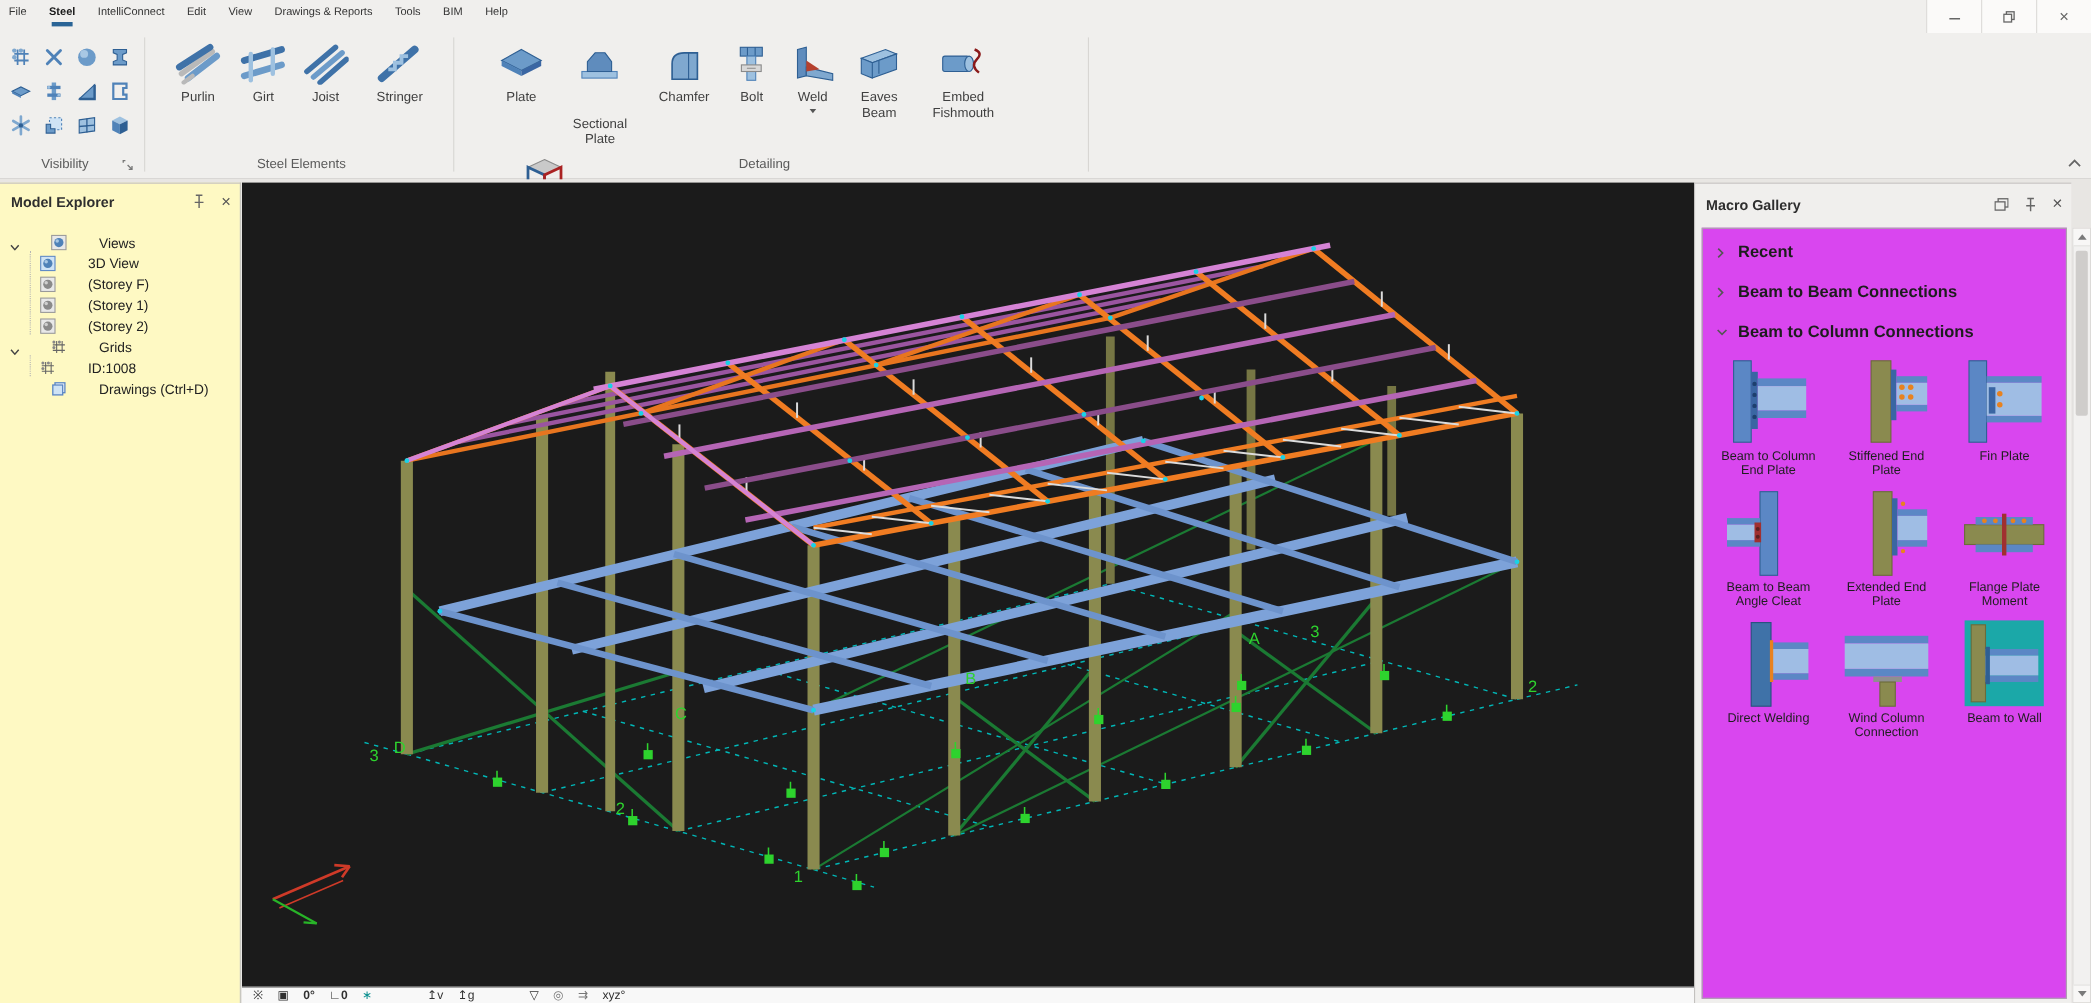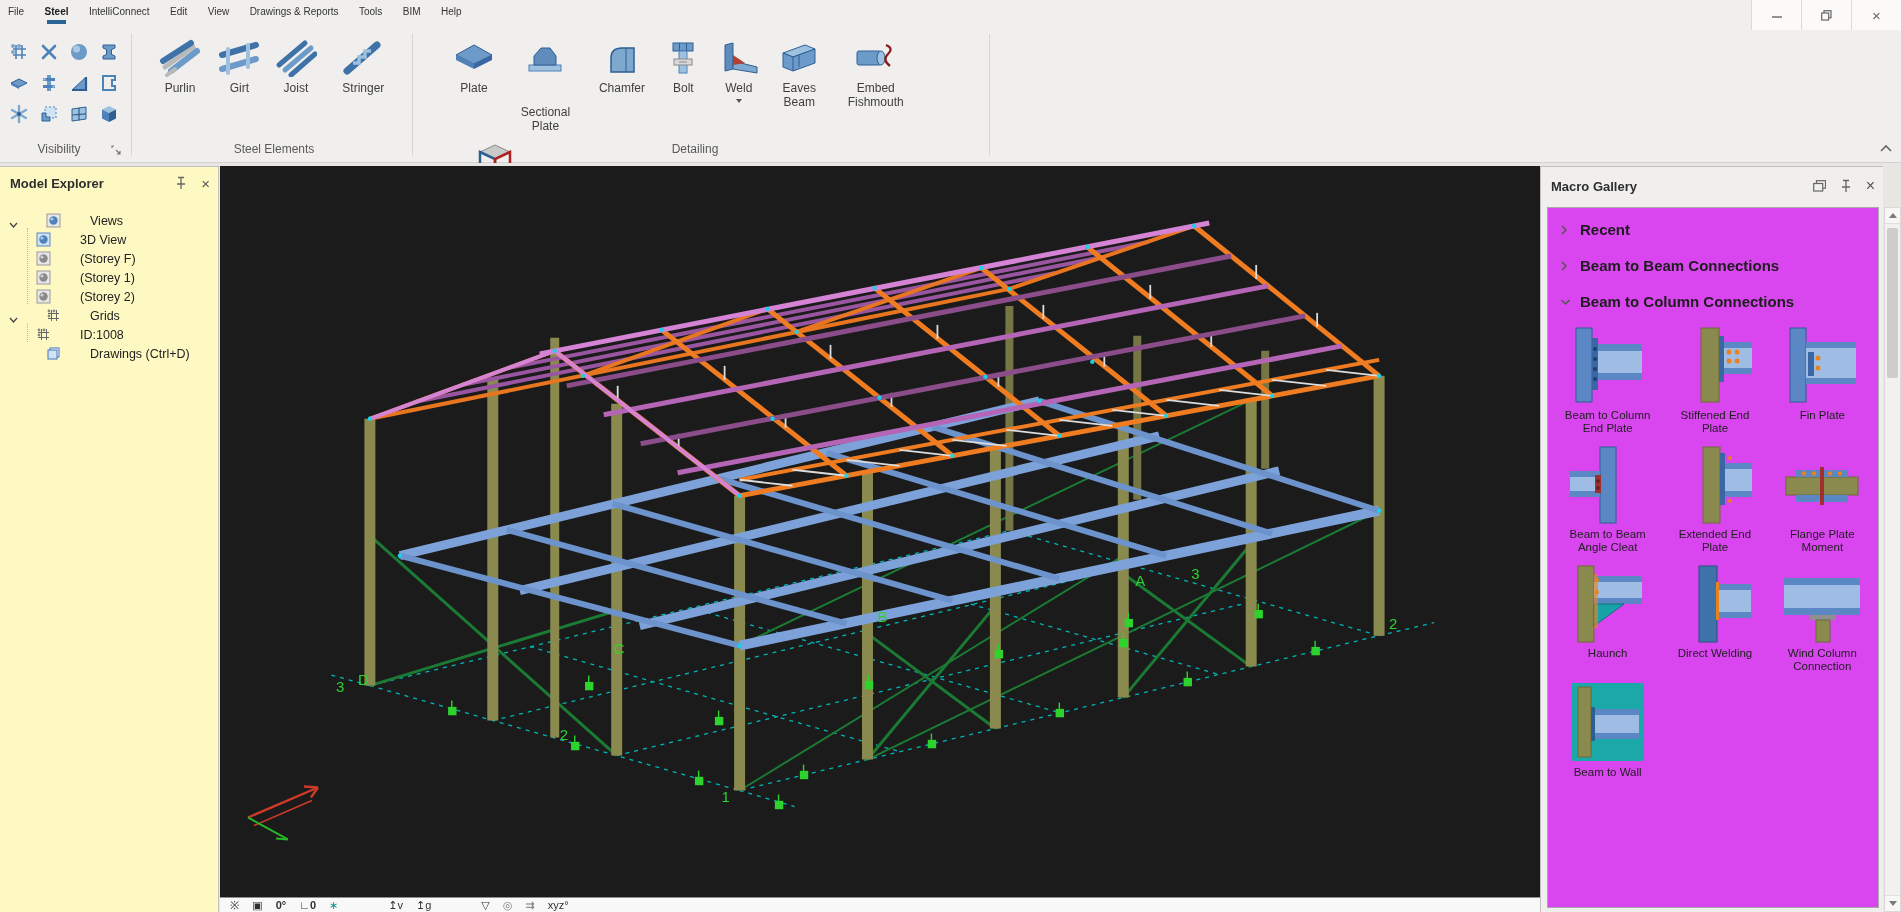--- a/index.html
+++ b/index.html
@@ -801,33 +801,20 @@
               <circle cx="32" cy="30.5" r="2.2" fill="#e8821e"></circle>
               <circle cx="48" cy="30.5" r="2.2" fill="#e8821e"></circle>
               <circle cx="58" cy="30.5" r="2.2" fill="#e8821e"></circle>
               <rect x="38" y="24" width="4" height="38" fill="#a03030"></rect>
             </svg>
           <div class="tlabel">Flange Plate Moment</div>
         </div>
 
         <div class="thumb">
           <svg width="80" height="82">
-              <rect x="10" y="4" width="16" height="76" fill="#8a8a4f" stroke="#6b6b3a"></rect>
-              <rect x="26" y="14" width="48" height="6" fill="#5b87c5"></rect>
-              <rect x="26" y="36" width="48" height="6" fill="#5b87c5"></rect>
-              <rect x="26" y="20" width="48" height="16" fill="#9fbde4"></rect>
-              <polygon points="26,42 26,64 56,42" fill="#17a3a8" stroke="#0d7478"></polygon>
-              <circle cx="29" cy="18" r="2" fill="#e8821e"></circle>
-              <circle cx="29" cy="30" r="2" fill="#e8821e"></circle>
-              <rect x="26" y="12" width="4" height="54" fill="#e8821e" opacity="0.65"></rect>
-            </svg>
-          <div class="tlabel">Haunch</div>
-        </div>
-        <div class="thumb">
-          <svg width="80" height="82">
               <rect x="24" y="4" width="18" height="76" fill="#3f72a8" stroke="#26517c"></rect>
               <rect x="42" y="22" width="34" height="6" fill="#5b87c5"></rect>
               <rect x="42" y="50" width="34" height="6" fill="#5b87c5"></rect>
               <rect x="42" y="28" width="34" height="22" fill="#9fbde4"></rect>
               <rect x="41" y="20" width="3" height="38" fill="#e8821e"></rect>
             </svg>
           <div class="tlabel">Direct Welding</div>
         </div>
         <div class="thumb">
           <svg width="80" height="82">

